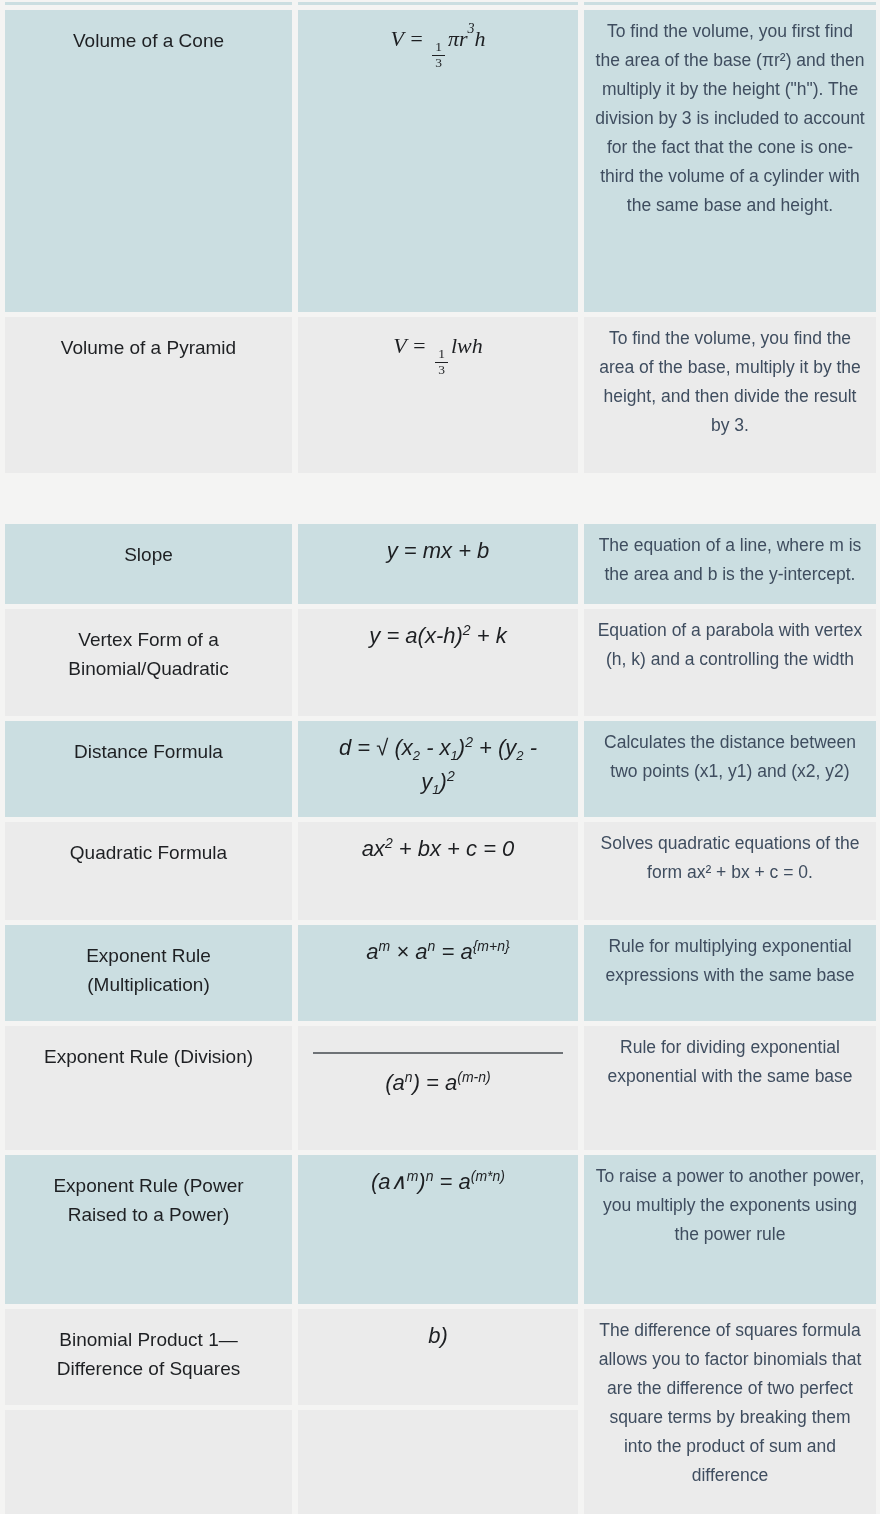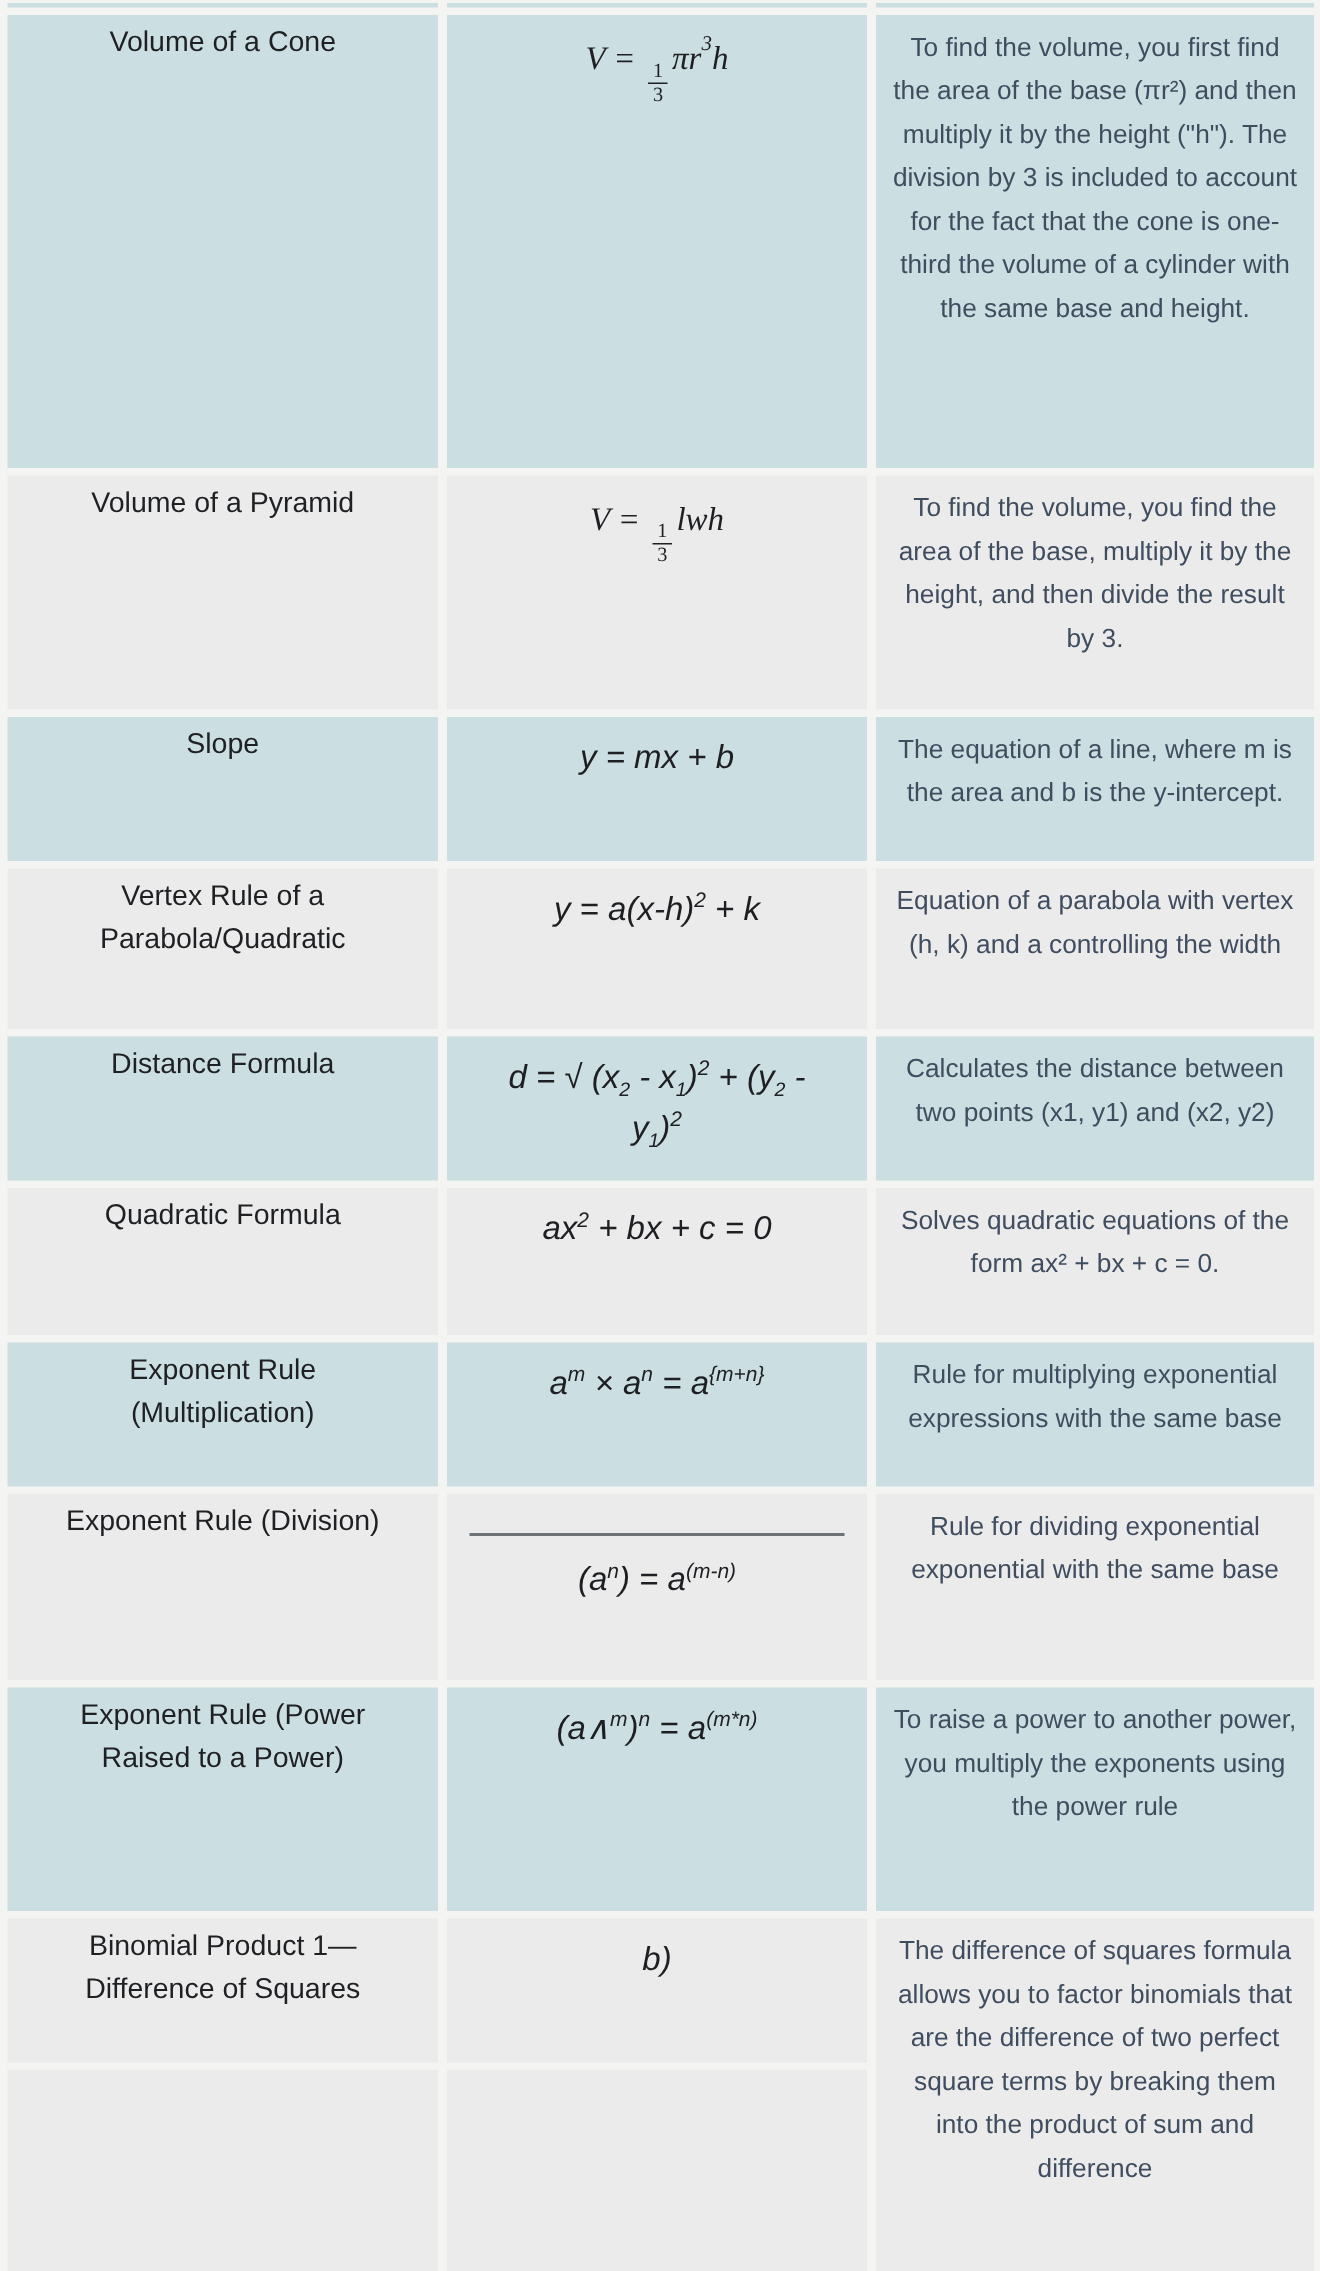--- a/index.html
+++ b/index.html
@@ -28,21 +28,21 @@
   .trow{
     display:grid;
     grid-template-columns:287px 280px 292px;
     column-gap:6px;
   }
   .tone-blue .cell{background:var(--blue);}
   .tone-gray .cell{background:var(--gray);}
   .rs{height:3px;}
   .r1{height:302px;}
   .r2{height:156px;}
-  .r3{height:96px;}
+  .r3{height:80px;margin-top:46px;}
   .r4{height:107px;}
   .r5{height:96px;}
   .r6{height:98px;}
   .r7{height:96px;}
   .r8{height:124px;}
   .r9{height:149px;}
   .r10{height:251px;}
   .re{height:6px;}
   .cell{
     position:relative;
@@ -52,21 +52,21 @@
   }
   .cell.split::after{
     content:"";
     position:absolute;
     left:0;right:0;
     top:96px;
     height:5px;
     background:var(--gap);
   }
   .cell.name{
-    padding:4px 36px 0;
+    padding:16px 36px 0;
     font-size:19px;
     line-height:29px;
     color:var(--name-text);
   }
   .cell.formula{
     padding:10px 10px 0;
     font-size:22px;
     line-height:32px;
     font-style:italic;
     color:var(--formula-text);
@@ -152,21 +152,21 @@
 
   <div class="trow r3 tone-blue">
     <div class="cell name">Slope</div>
     <div class="cell formula">
         <div class="fline"><span>y = mx + b</span></div>
       </div>
     <div class="cell desc">The equation of a line, where m is the area and b is the y-intercept.</div>
   </div>
 
   <div class="trow r4 tone-gray">
-    <div class="cell name">Vertex Rule of a Parabola/Quadratic</div>
+    <div class="cell name">Vertex Form of a Binomial/Quadratic</div>
     <div class="cell formula">
         <div class="fline"><span>y = a(x-h)</span><sup>2</sup><span> + k</span></div>
       </div>
     <div class="cell desc">Equation of a parabola with vertex (h, k) and a controlling the width</div>
   </div>
 
   <div class="trow r5 tone-blue">
     <div class="cell name">Distance Formula</div>
     <div class="cell formula">
         <div class="fline"><span>d = √ (x</span><sub>2</sub><span> - x</span><sub>1</sub><span>)</span><sup>2</sup><span> + (y</span><sub>2</sub><span> -</span></div>

